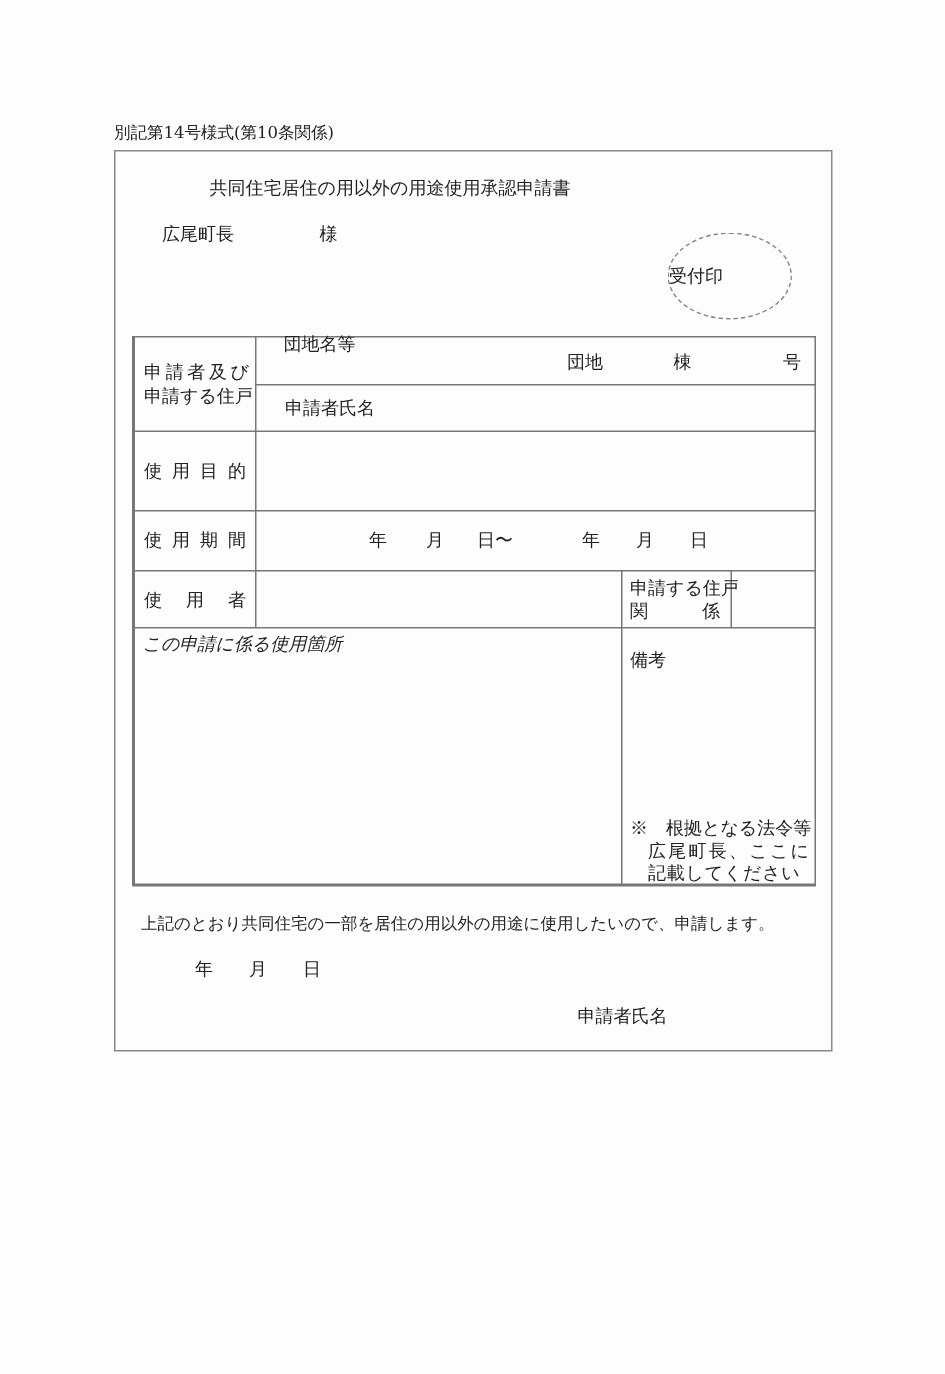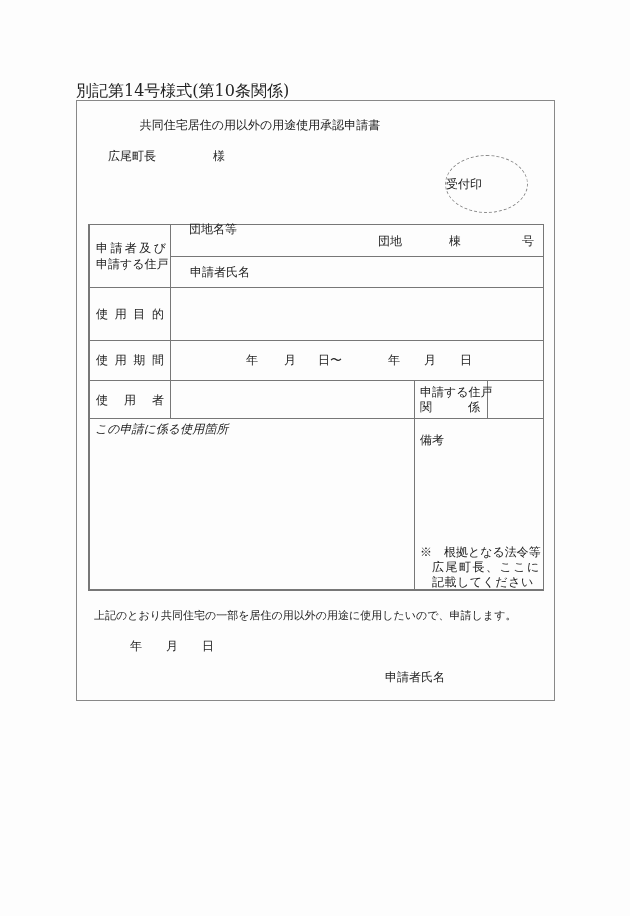--- a/index.html
+++ b/index.html
@@ -1,21 +1,21 @@
 <!DOCTYPE html>
 <html><head>
 <meta charset="utf-8">
 <style>
   html, body { margin: 0; padding: 0; }
   body {
     width: 630px; height: 916px; background: #fdfdfd; position: relative; overflow: hidden;
     font-family: "DejaVu Serif", "Liberation Serif", serif; color: #222; font-size: 12px;
   }
   .abs { position: absolute; white-space: nowrap; line-height: 1; }
-  .caption { left: 76px; top: 83px; font-size: 16px; }
+  .caption { left: 76px; top: 83px; font-size: 11px; }
   .outer { position: absolute; left: 76px; top: 100px; width: 479px; height: 601px; border: 1.5px solid #888; box-sizing: border-box; }
   .title { left: 0; width: 520px; text-align: center; top: 119px; font-size: 12px; }
   .addressee { left: 108px; top: 150px; font-size: 12px; }
   .sama { left: 213px; top: 150px; font-size: 12px; }
   .stamp { position: absolute; left: 445px; top: 155px; width: 83px; height: 58px; border: 1px dashed #888; border-radius: 50%; box-sizing: border-box; display: flex; align-items: center; justify-content: flex-start; font-size: 12px; }
   .line { position: absolute; background: #777; }
   .h { height: 1px; }
   .v { width: 1px; }
   .cell-label { font-size: 12px; letter-spacing: 0; }
   .spread { display: flex; justify-content: space-between; width: 72px; }

